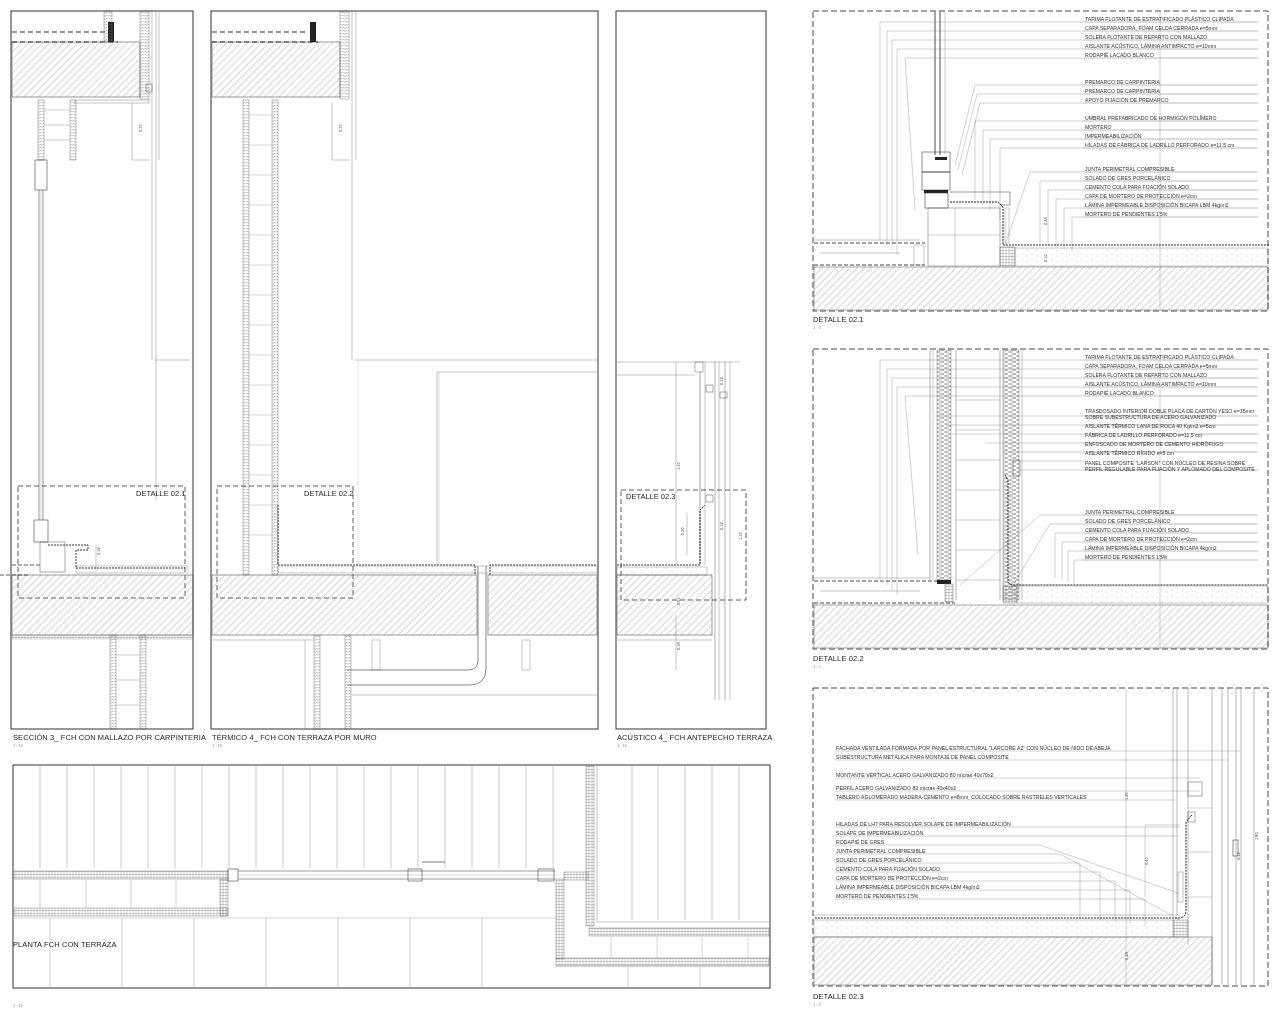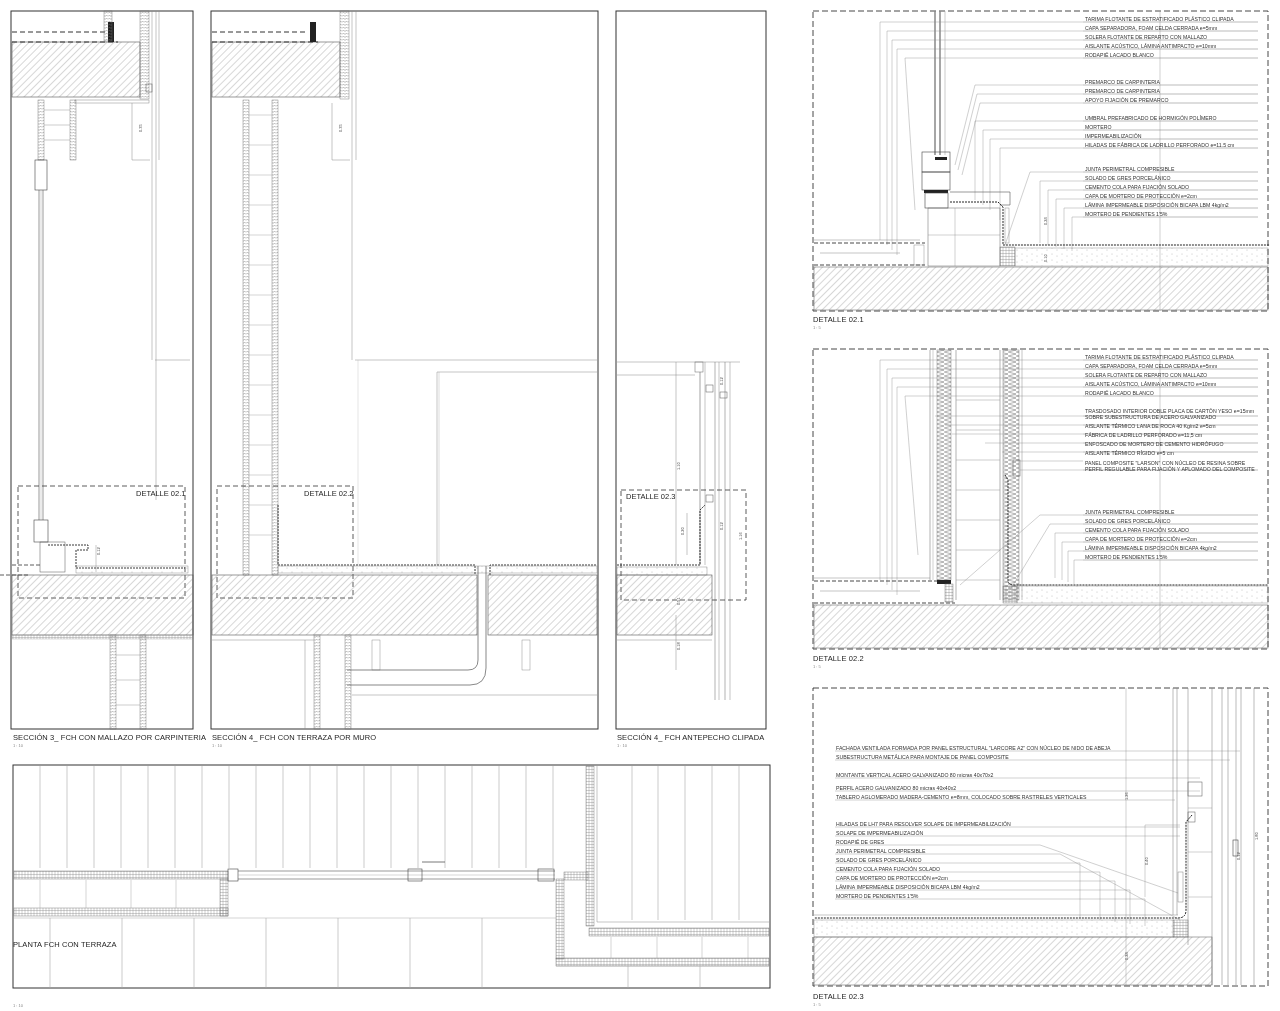--- a/index.html
+++ b/index.html
@@ -139,21 +139,21 @@
     <rect x="372" y="640" width="8" height="30" fill="none" stroke="#777" stroke-width="0.4"></rect>
     <rect x="522" y="640" width="8" height="30" fill="none" stroke="#777" stroke-width="0.4"></rect>
     <line x1="352" y1="695" x2="597" y2="695" stroke="#888" stroke-width="0.5"></line>
 
     <rect x="314" y="635" width="6" height="94" fill="url(#brick)" stroke="#666" stroke-width="0.4"></rect>
     <rect x="345" y="635" width="6" height="94" fill="url(#brick)" stroke="#666" stroke-width="0.4"></rect>
     <line x1="212" y1="640" x2="314" y2="640" stroke="#888" stroke-width="0.5"></line>
     <line x1="305" y1="640" x2="305" y2="729" stroke="#888" stroke-width="0.5"></line>
   </svg>
   <div class="detail-tag" style="left:304px;top:489px">DETALLE 02.2</div>
-  <div class="caption" style="left:212px;top:733px">SECCIÓN 4_ FCH CON TERRAZA POR MURO</div>
+  <div class="caption" style="left:212px;top:733px">TÉRMICO 4_ FCH CON TERRAZA POR MURO</div>
   <div class="scale" style="left:212px;top:743px">1 : 10</div>
 
   <svg style="position:absolute;left:605px;top:0" width="170" height="735" viewBox="605 0 170 735">
     <rect x="616" y="11" width="150" height="718" fill="none" stroke="#333" stroke-width="1"></rect>
     <line x1="617" y1="362" x2="740" y2="362" stroke="#888" stroke-width="0.5"></line>
     <line x1="617" y1="375" x2="695" y2="375" stroke="#888" stroke-width="0.5"></line>
     <line x1="676" y1="362" x2="676" y2="565" stroke="#888" stroke-width="0.5"></line>
     <text x="680" y="470" font-size="4" fill="#444" transform="rotate(-90 680 470)">1.10</text>
     <rect x="695" y="362" width="8" height="10" fill="none" stroke="#666" stroke-width="0.5"></rect>
     <line x1="700" y1="372" x2="700" y2="565" stroke="#666" stroke-width="0.6"></line>
@@ -173,21 +173,21 @@
     <rect x="621" y="490" width="125" height="110" fill="none" stroke="#333" stroke-width="0.8" stroke-dasharray="5 3"></rect>
     <path d="M617 565 L700 565 L700 510 L705 505" fill="none" stroke="#222" stroke-width="0.9" stroke-dasharray="2 1"></path>
     <rect x="617" y="567" width="90" height="8" fill="url(#dots)" stroke="#777" stroke-width="0.4"></rect>
     <rect x="617" y="575" width="95" height="60" fill="url(#hatch)" stroke="#555" stroke-width="0.6"></rect>
     <text x="680" y="605" font-size="4" fill="#444" transform="rotate(-90 680 605)">0.51</text>
     <text x="680" y="650" font-size="4" fill="#444" transform="rotate(-90 680 650)">0.18</text>
     <line x1="676" y1="615" x2="676" y2="670" stroke="#888" stroke-width="0.5"></line>
     <line x1="617" y1="640" x2="712" y2="640" stroke="#888" stroke-width="0.5"></line>
   </svg>
   <div class="detail-tag" style="left:626px;top:492px">DETALLE 02.3</div>
-  <div class="caption" style="left:617px;top:733px">SECCIÓN 4_ FCH ANTEPECHO CLIPADA</div>
+  <div class="caption" style="left:617px;top:733px">ACÚSTICO 4_ FCH ANTEPECHO TERRAZA</div>
   <div class="scale" style="left:617px;top:743px">1 : 10</div>
 
   <svg style="position:absolute;left:0;top:755px" width="780" height="240" viewBox="0 755 780 240">
     <rect x="13" y="765" width="757" height="223" fill="none" stroke="#333" stroke-width="1"></rect>
     <g stroke="#aaa" stroke-width="0.6">
       <line x1="40" y1="766" x2="40" y2="868"></line>
         <line x1="67" y1="766" x2="67" y2="868"></line>
       <line x1="94" y1="766" x2="94" y2="868"></line>
         <line x1="121" y1="766" x2="121" y2="868"></line>
       <line x1="148" y1="766" x2="148" y2="868"></line>

